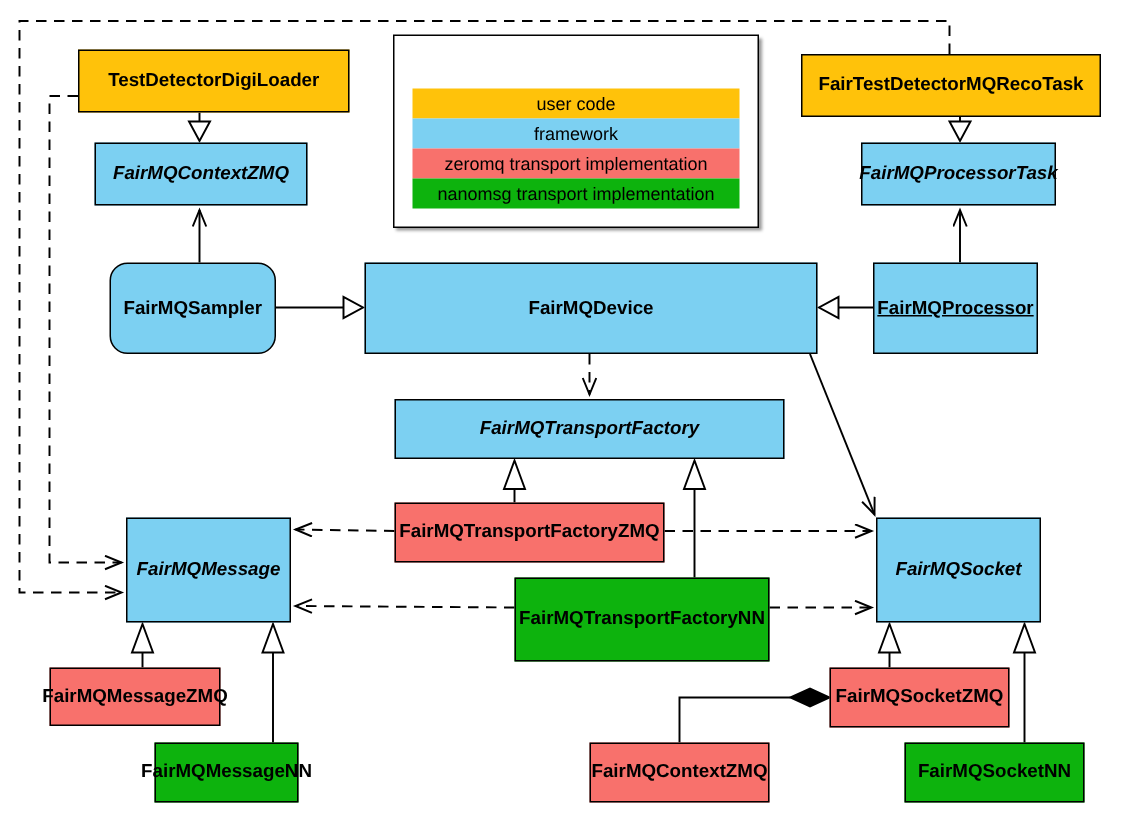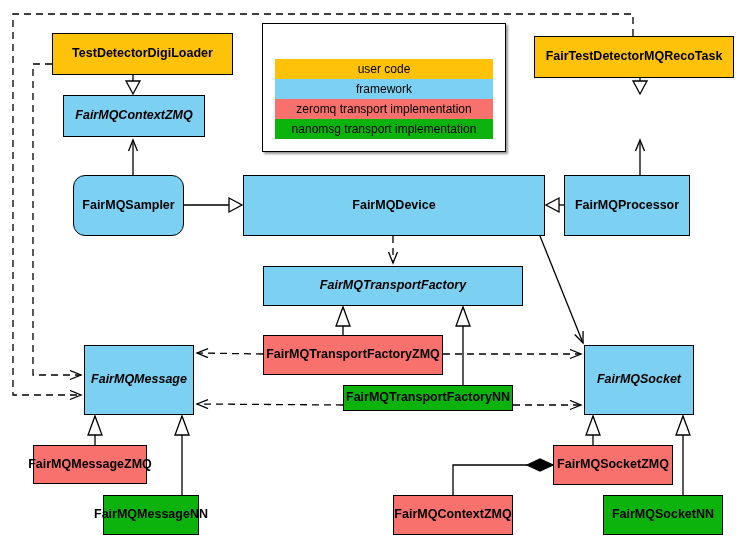--- a/index.html
+++ b/index.html
@@ -187,42 +187,45 @@
   </div>
 
   <div class="node bg-user" style="left:534px; top:36px; width:200px; height:42px;">
     <span>FairTestDetectorMQRecoTask</span>
   </div>
 
   <div class="node bg-fw abstract" style="left:63px; top:95px; width:142px; height:42px;">
     <span>FairMQContextZMQ</span>
   </div>
 
+  <div class="node bg-fw abstract" style="left:574px; top:95px; width:130px; height:42px;">
+    <span>FairMQProcessorTask</span>
+  </div>
 
   <div class="node bg-fw" style="left:73px; top:175px; width:111px; height:61px;border-radius:12px;">
     <span>FairMQSampler</span>
   </div>
 
   <div class="node bg-fw" style="left:243px; top:175px; width:302px; height:61px;text-align:center;">
     <span>FairMQDevice</span>
   </div>
 
-  <div class="node bg-fw" style="left:564px; top:175px; width:126px; height:61px;">
+  <div class="node bg-fw" style="left:582px; top:175px; width:110px; height:61px;text-decoration:underline;">
     <span>FairMQProcessor</span>
   </div>
 
   <div class="node bg-fw abstract" style="left:263px; top:266px; width:260px; height:40px;">
     <span>FairMQTransportFactory</span>
   </div>
 
   <div class="node bg-zmq" style="left:263px; top:335px; width:180px; height:40px;">
     <span>FairMQTransportFactoryZMQ</span>
   </div>
 
-  <div class="node bg-nn" style="left:343px; top:385px; width:170px; height:26px;">
+  <div class="node bg-nn" style="left:343px; top:385px; width:170px; height:56px;">
     <span>FairMQTransportFactoryNN</span>
   </div>
 
   <div class="node bg-fw abstract" style="left:84px; top:345px; width:110px; height:70px;">
     <span>FairMQMessage</span>
   </div>
 
   <div class="node bg-fw abstract" style="left:584px; top:345px; width:110px; height:70px;">
     <span>FairMQSocket</span>
   </div>

